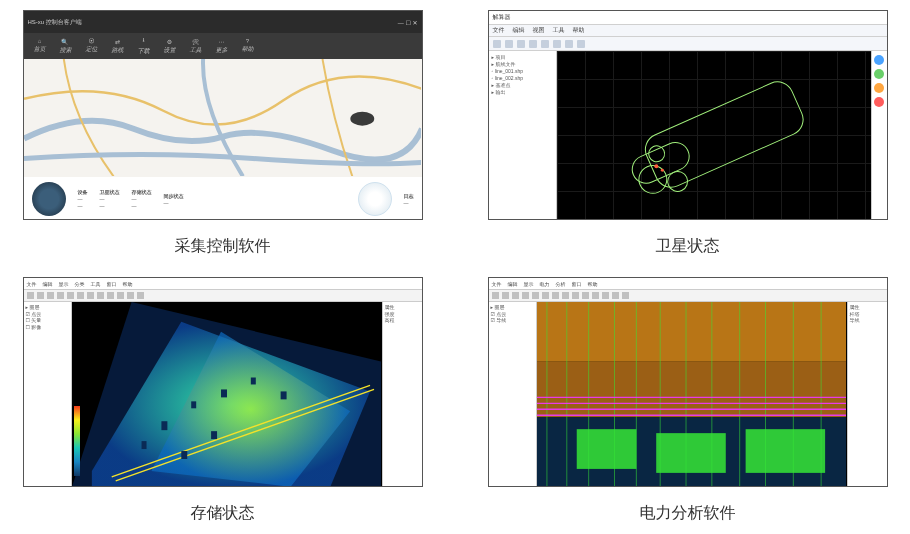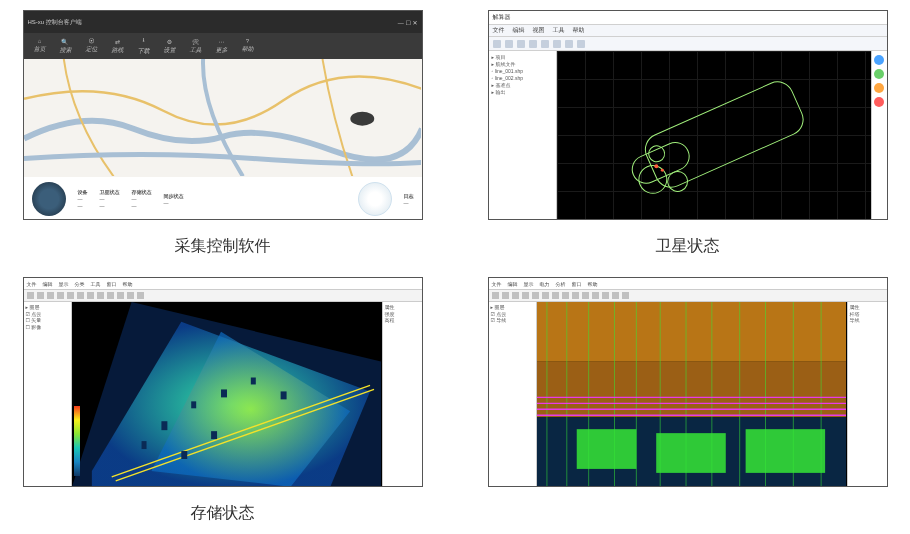--- a/index.html
+++ b/index.html
@@ -311,15 +311,16 @@
             </g>
           </svg>
         </div>
         <div class="lv-right">
           <div>属性</div>
           <div>杆塔</div>
           <div>导线</div>
         </div>
       </div>
     </div>
+    <div class="caption">电力分析软件</div>
   </div>
 
 </div>
 
 </body></html>

